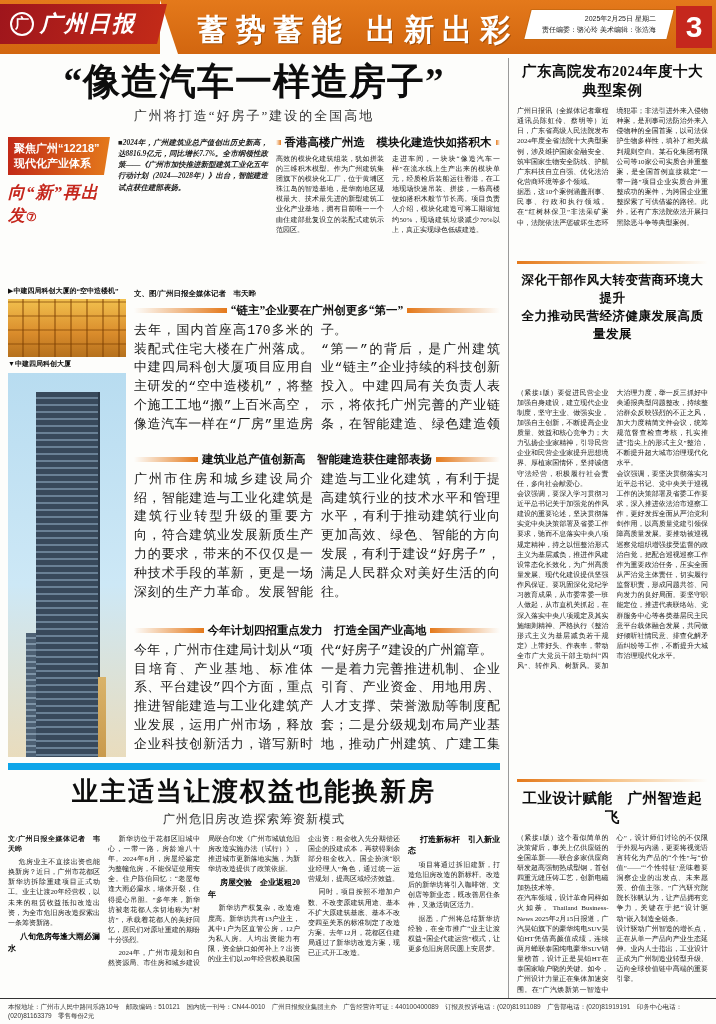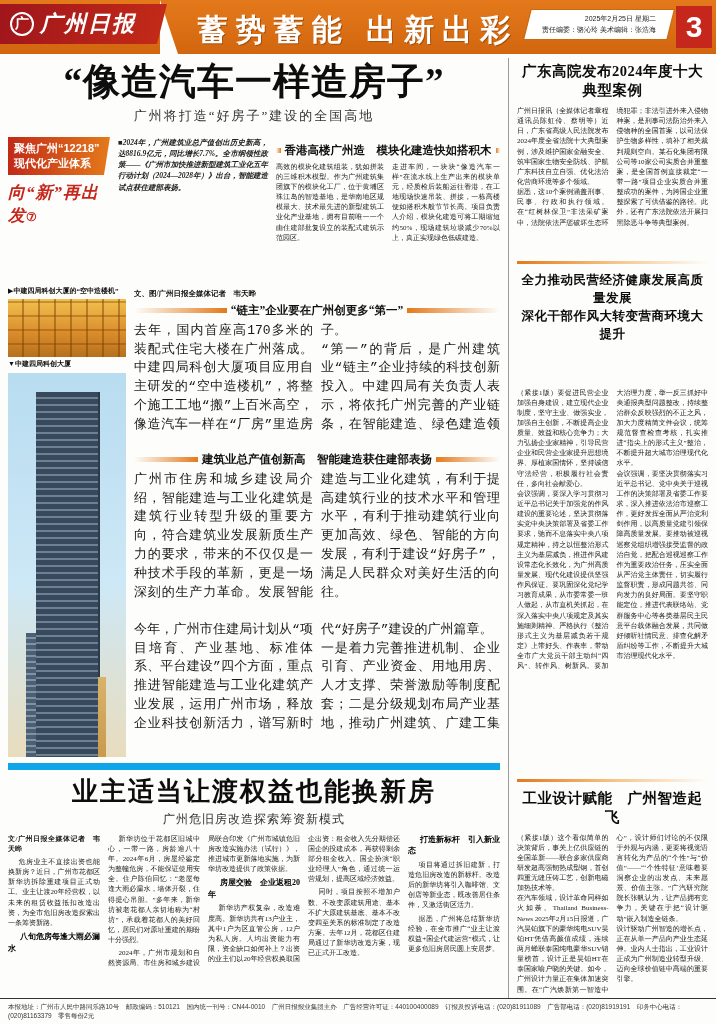--- a/index.html
+++ b/index.html
@@ -25,21 +25,21 @@
 
   .headline-1 { text-align:center; font-size:37px; font-weight:bold; letter-spacing:1px; color:#0d0d0d; line-height:1.1; margin-top:4px; }
   .subtitle-1 { text-align:center; font-size:13px; color:#333; margin:4px 0 8px 0; letter-spacing:2px; }
 
   .row1 { display:flex; gap:8px; height:148px; overflow:hidden; }
   .focus-box { flex:0 0 102px; padding-top:4px; }
   .focus-label { background:linear-gradient(90deg,#c22a18,#e4791b); color:#fff; font-weight:bold; font-size:11px; line-height:1.4; padding:4px 6px; font-family:"Liberation Sans",sans-serif; clip-path:polygon(0 0,100% 0,94% 100%,0 100%); }
   .calligraphy { color:#c5271d; font-size:17px; font-weight:bold; font-style:italic; margin-top:6px; letter-spacing:1px; }
   .issue-circle { color:#c5271d; font-size:12px; font-style:normal; }
   .intro-box { flex:0 0 150px; font-size:7.5px; line-height:1.5; font-style:italic; font-weight:bold; color:#222; text-align:justify; white-space:pre-line; padding-top:4px; }
-  .sec-block { flex:1; overflow:hidden;margin-top:8px; }
+  .sec-block { flex:1; overflow:hidden; }
   .subhead-row { display:flex; align-items:center; gap:4px; margin:2px 0 4px 0; }
   .subhead-bar { flex:1; height:5px; background:linear-gradient(90deg,#fdfdfb,#e4791b); }
   .subhead-bar.rev { background:linear-gradient(90deg,#e4791b,#fdfdfb); }
   .subhead-text { font-size:11.5px; font-weight:bold; color:#111; white-space:nowrap; }
   .body-cols-2 { columns:2; column-gap:8px; font-size:7px; line-height:1.45; text-align:justify; color:#1a1a1a; white-space:pre-line; height:118px; overflow:hidden; }
 
   .row2 { display:flex; gap:8px; margin-top:6px; height:470px; overflow:hidden; }
   .photo-col { flex:0 0 118px; display:flex; flex-direction:column; gap:3px; }
   .caption { font-size:7px; font-weight:bold; color:#111; line-height:1.4; }
   .photo-small { height:58px; background:linear-gradient(180deg,#f2c14e,#d98b2b 60%,#b5711d); position:relative; overflow:hidden; }
@@ -145,20 +145,25 @@
 
           <div class="subhead-row">
             <div class="subhead-bar"></div>
             <div class="subhead-text">建筑业总产值创新高　智能建造获住建部表扬</div>
             <div class="subhead-bar rev"></div>
           </div>
           <div class="body-cols-2b h-sec2">广州市住房和城乡建设局介绍，智能建造与工业化建筑是建筑行业转型升级的重要方向，符合建筑业发展新质生产力的要求，带来的不仅仅是一种技术手段的革新，更是一场深刻的生产力革命。发展智能建造与工业化建筑，有利于提高建筑行业的技术水平和管理水平，有利于推动建筑行业向更加高效、绿色、智能的方向发展，有利于建设“好房子”，满足人民群众对美好生活的向往。
 2024年，广州市住建局在推动智能建造和工业化建筑发展方面取得了一系列成果。在政策层面，出台了全市的纲领性政策——《广州市加快推进新型建筑工业化五年行动计划（2024—2028年）》，形成一套含金量高的政策支持体系，给予装配式建筑最高3%容积率奖励、模块化建筑最高6%的容积率奖励。在项目落地层面，广州去年打造了一批模块化建筑示范项目，机场三期安置区幼儿园项目、黄埔小学时代城校区扩建项目等一批项目采用模块化方式建造。由于去年智能建造试点各项任务成效明显，广州获得住房和城乡建设部通报表扬。
 数据显示，2024年，广州建筑业总产值创出历史新高，达8816.9亿元，同比增长7.5%。新开工装配式建筑比例达49.27%，提前超额完成省下达的目标。</div>
 
+          <div class="subhead-row">
+            <div class="subhead-bar"></div>
+            <div class="subhead-text">今年计划四招重点发力　打造全国产业高地</div>
+            <div class="subhead-bar rev"></div>
+          </div>
           <div class="body-cols-2b h-sec3">今年，广州市住建局计划从“项目培育、产业基地、标准体系、平台建设”四个方面，重点推进智能建造与工业化建筑产业发展，运用广州市场，释放企业科技创新活力，谱写新时代“好房子”建设的广州篇章。
 一是着力完善推进机制、企业引育、产业资金、用地用房、人才支撑、荣誉激励等制度配套；二是分级规划布局产业基地，推动广州建筑、广建工集团、中建四局等链主企业向产业园转型升级，形成具有市场竞争力、国际影响力的“广州建造”品牌；三是提高设计、使用要求等技术标准，优化装配式建筑技术标准体系，通过建立新技术、新产品应用场景认证机制，编制模块化建筑造价指标体系，建立模块化建筑质量安全监管制度，为产业规模化发展提供制度保障。
 在搭建平台方面，广州将依托重点展会和产业联盟，推动产学研深度融合，打造立足湾区、辐射全国的新型建筑工业化产业高地。</div>
         </div>
       </div>
 
       <div class="bottom-art">
         <div class="headline-2">业主适当让渡权益也能换新房</div>
         <div class="subtitle-2">广州危旧房改造探索筹资新模式</div>
         <div class="bottom-cols">
@@ -181,22 +186,22 @@
       <div>
         <div class="r-art-head">广东高院发布2024年度十大典型案例</div>
         <div class="r-body rh1">广州日报讯（全媒体记者章程　通讯员陈虹伶、蔡明等）近日，广东省高级人民法院发布2024年度全省法院十大典型案例，涉及维护国家金融安全、筑牢国家生物安全防线、护航广东科技自立自强、优化法治化营商环境等多个领域。
 据悉，这10个案例涵盖刑事、民事、行政和执行领域。在“红树林保卫”非法采矿案中，法院依法严惩破坏生态环境犯罪；非法引进外来入侵物种案，是刑事司法防治外来入侵物种的全国首案，以司法保护生物多样性，填补了相关裁判规则空白。某石化集团有限公司等10家公司实质合并重整案，是全国首例直接裁定“一带一路”项目企业实质合并重整成功的案件，为跨国企业重整探索了可供借鉴的路径。此外，还有广东法院依法开展扫黑除恶斗争等典型案例。</div>
       </div>
 
       <div class="r-divider"></div>
 
       <div>
         <div class="r-art-head two-line">
+          <div>深化干部作风大转变营商环境大提升</div>
           <div>全力推动民营经济健康发展高质量发展</div>
-          <div>深化干部作风大转变营商环境大提升</div>
         </div>
         <div class="r-body rh2">（紧接1版）要促进民营企业加强自身建设，建立现代企业制度，坚守主业、做强实业，加强自主创新，不断提高企业质量、效益和核心竞争力；大力弘扬企业家精神，引导民营企业和民营企业家提升思想境界、厚植家国情怀，坚持诚信守法经营，积极履行社会责任，多向社会献爱心。
 会议强调，要深入学习贯彻习近平总书记关于加强党的作风建设的重要论述，坚决贯彻落实党中央决策部署及省委工作要求，驰而不息落实中央八项规定精神，持之以恒整治形式主义为基层减负，推进作风建设常态化长效化，为广州高质量发展、现代化建设提供坚强作风保证。要巩固深化党纪学习教育成果，从市委常委一班人做起，从市直机关抓起，在深入落实中央八项规定及其实施细则精神、严格执行《整治形式主义为基层减负若干规定》上带好头、作表率，带动全市广大党员干部主动纠“四风”、转作风、树新风。要加大治理力度，举一反三抓好中央通报典型问题整改，持续整治群众反映强烈的不正之风，加大力度精简文件会议，统筹规范督查检查考核，扎实推进“指尖上的形式主义”整治，不断提升超大城市治理现代化水平。
 会议强调，要坚决贯彻落实习近平总书记、党中央关于巡视工作的决策部署及省委工作要求，深入推进依法治市巡察工作，更好发挥全面从严治党利剑作用，以高质量党建引领保障高质量发展。要推动被巡视巡察党组织增强接受监督的政治自觉，把配合巡视巡察工作作为重要政治任务，压实全面从严治党主体责任，切实履行监督职责，形成同题共答、同向发力的良好局面。要坚守职能定位，推进代表联络站、党群服务中心等各类基层民主民意平台载体融合发展，共同做好倾听社情民意、排查化解矛盾纠纷等工作，不断提升大城市治理现代化水平。</div>
       </div>
 
       <div class="r-divider"></div>
 
       <div>
         <div class="r-art-head">工业设计赋能　广州智造起飞</div>

